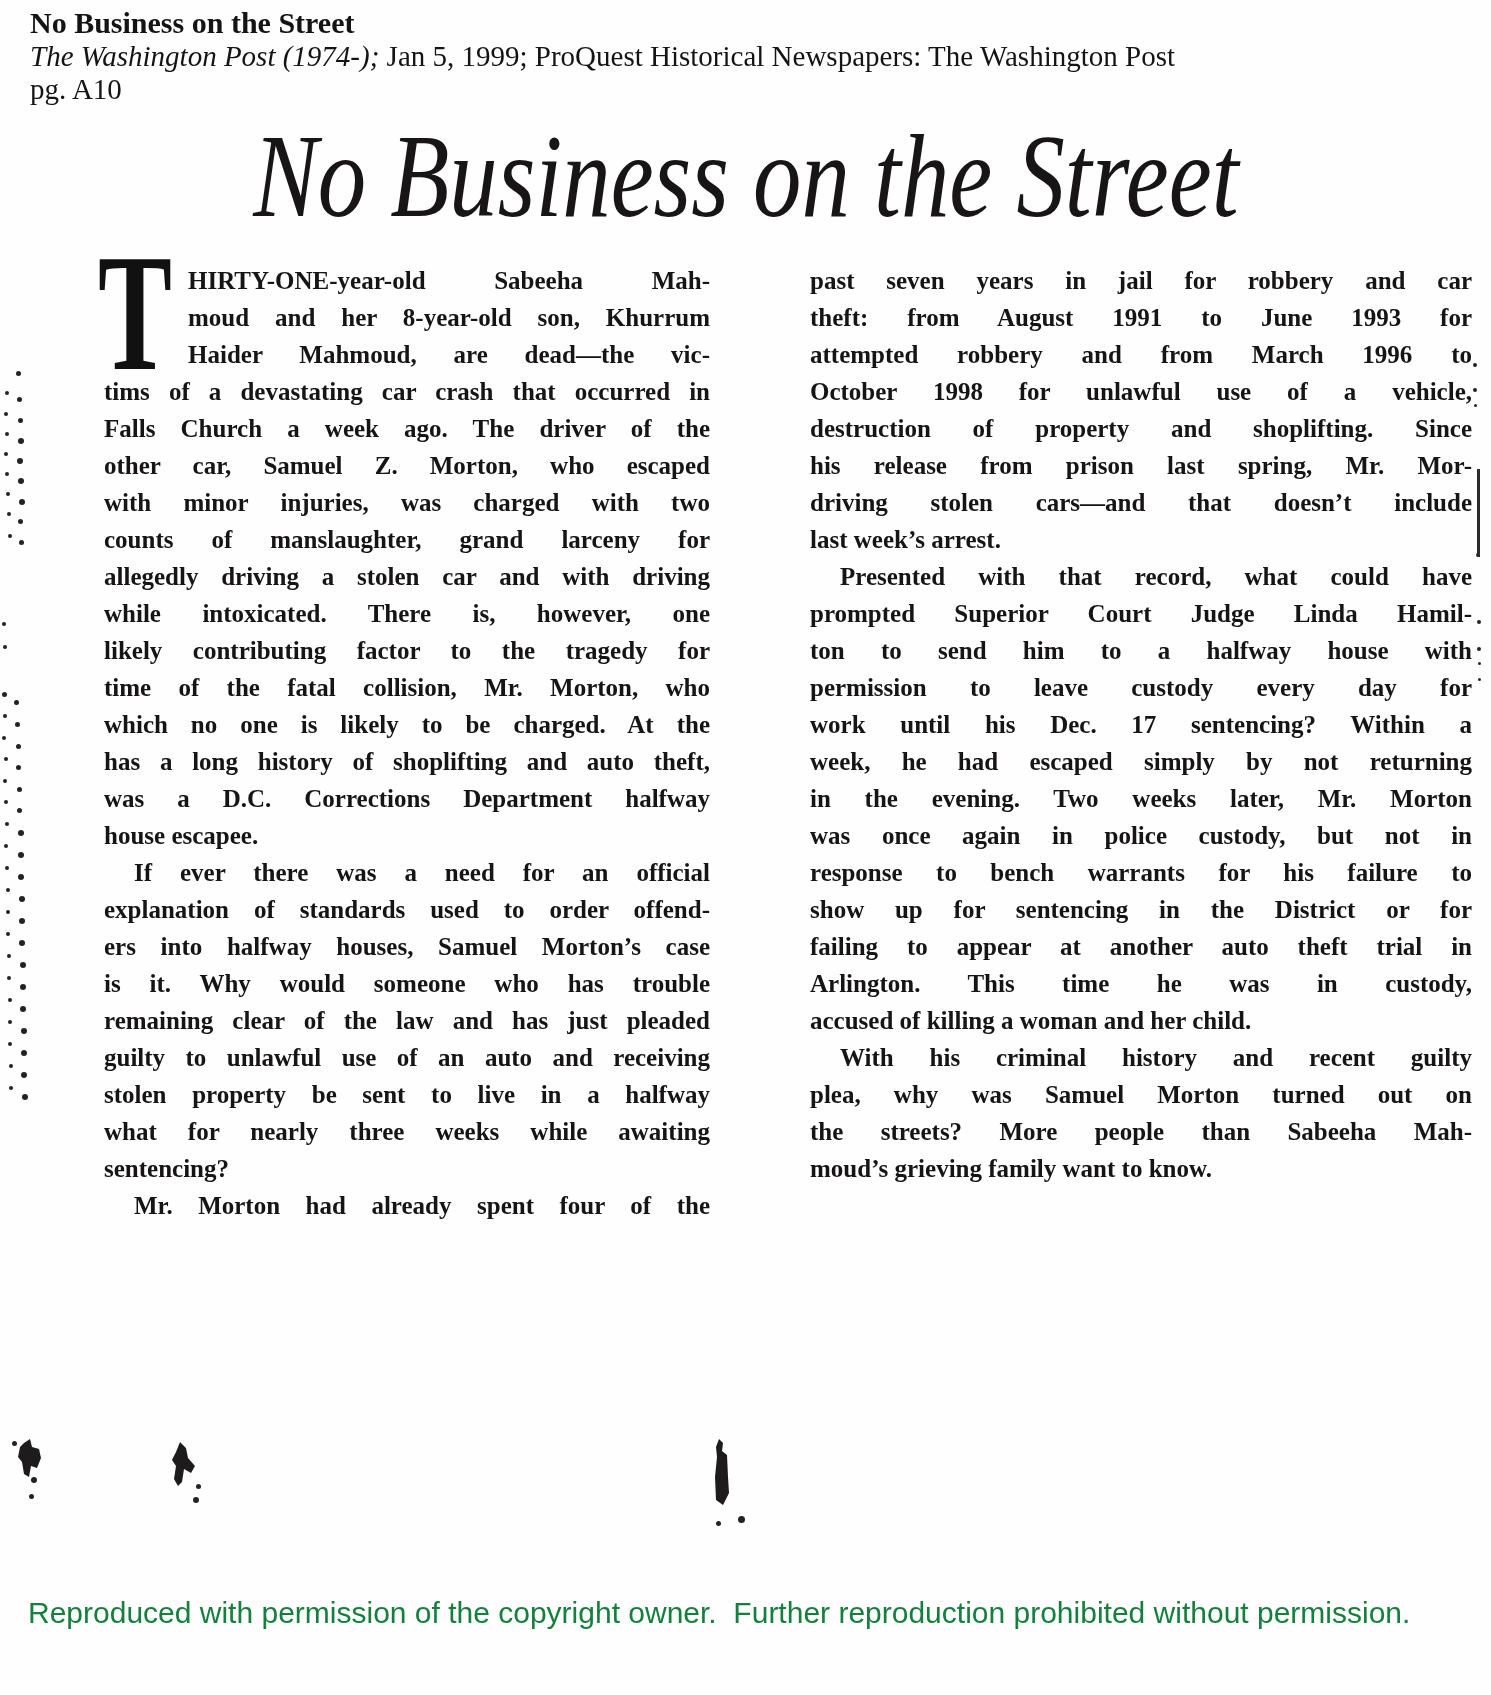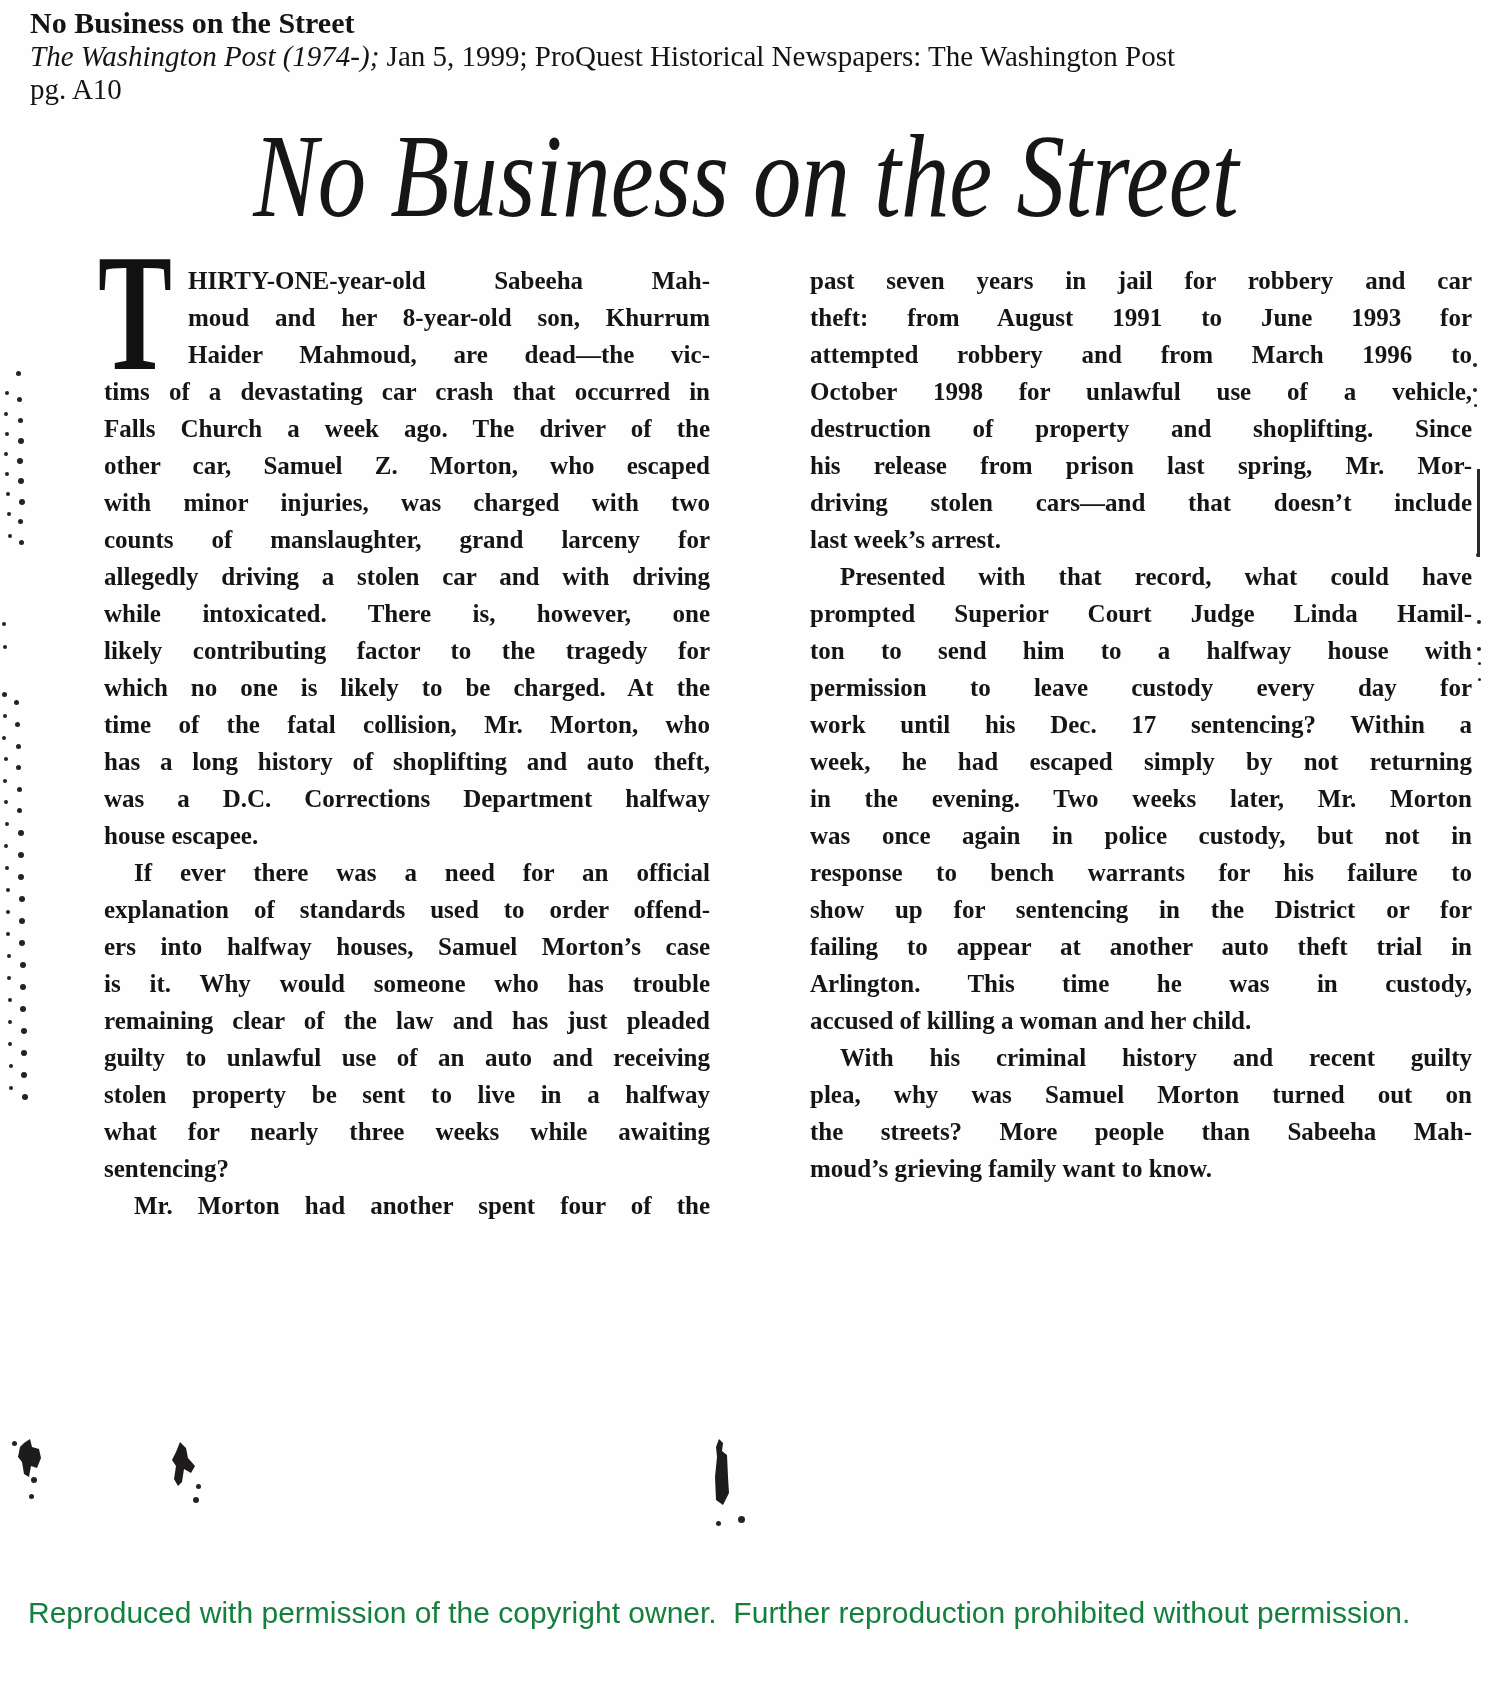--- a/index.html
+++ b/index.html
@@ -65,35 +65,35 @@
         <div class="ln">moud and her 8-year-old son, Khurrum</div>
         <div class="ln">Haider Mahmoud, are dead—the vic-</div>
         <div class="ln">tims of a devastating car crash that occurred in</div>
         <div class="ln">Falls Church a week ago. The driver of the</div>
         <div class="ln">other car, Samuel Z. Morton, who escaped</div>
         <div class="ln">with minor injuries, was charged with two</div>
         <div class="ln">counts of manslaughter, grand larceny for</div>
         <div class="ln">allegedly driving a stolen car and with driving</div>
         <div class="ln">while intoxicated. There is, however, one</div>
         <div class="ln">likely contributing factor to the tragedy for</div>
+        <div class="ln">time of the fatal collision, Mr. Morton, who</div>
         <div class="ln">which no one is likely to be charged. At the</div>
-        <div class="ln">time of the fatal collision, Mr. Morton, who</div>
         <div class="ln">has a long history of shoplifting and auto theft,</div>
         <div class="ln">was a D.C. Corrections Department halfway</div>
         <div class="ln e">house escapee.</div>
         <div class="ln i">If ever there was a need for an official</div>
         <div class="ln">explanation of standards used to order offend-</div>
         <div class="ln">ers into halfway houses, Samuel Morton’s case</div>
         <div class="ln">is it. Why would someone who has trouble</div>
         <div class="ln">remaining clear of the law and has just pleaded</div>
         <div class="ln">guilty to unlawful use of an auto and receiving</div>
         <div class="ln">stolen property be sent to live in a halfway</div>
         <div class="ln">what for nearly three weeks while awaiting</div>
         <div class="ln e">sentencing?</div>
-        <div class="ln i">Mr. Morton had another spent four of the</div>
+        <div class="ln i">Mr. Morton had already spent four of the</div>
       </div>
   </div>
 
   <div id="col2" class="col">
     <div>
         <div class="ln">past seven years in jail for robbery and car</div>
         <div class="ln">theft: from August 1991 to June 1993 for</div>
         <div class="ln">attempted robbery and from March 1996 to</div>
         <div class="ln">October 1998 for unlawful use of a vehicle,</div>
         <div class="ln">destruction of property and shoplifting. Since</div>

